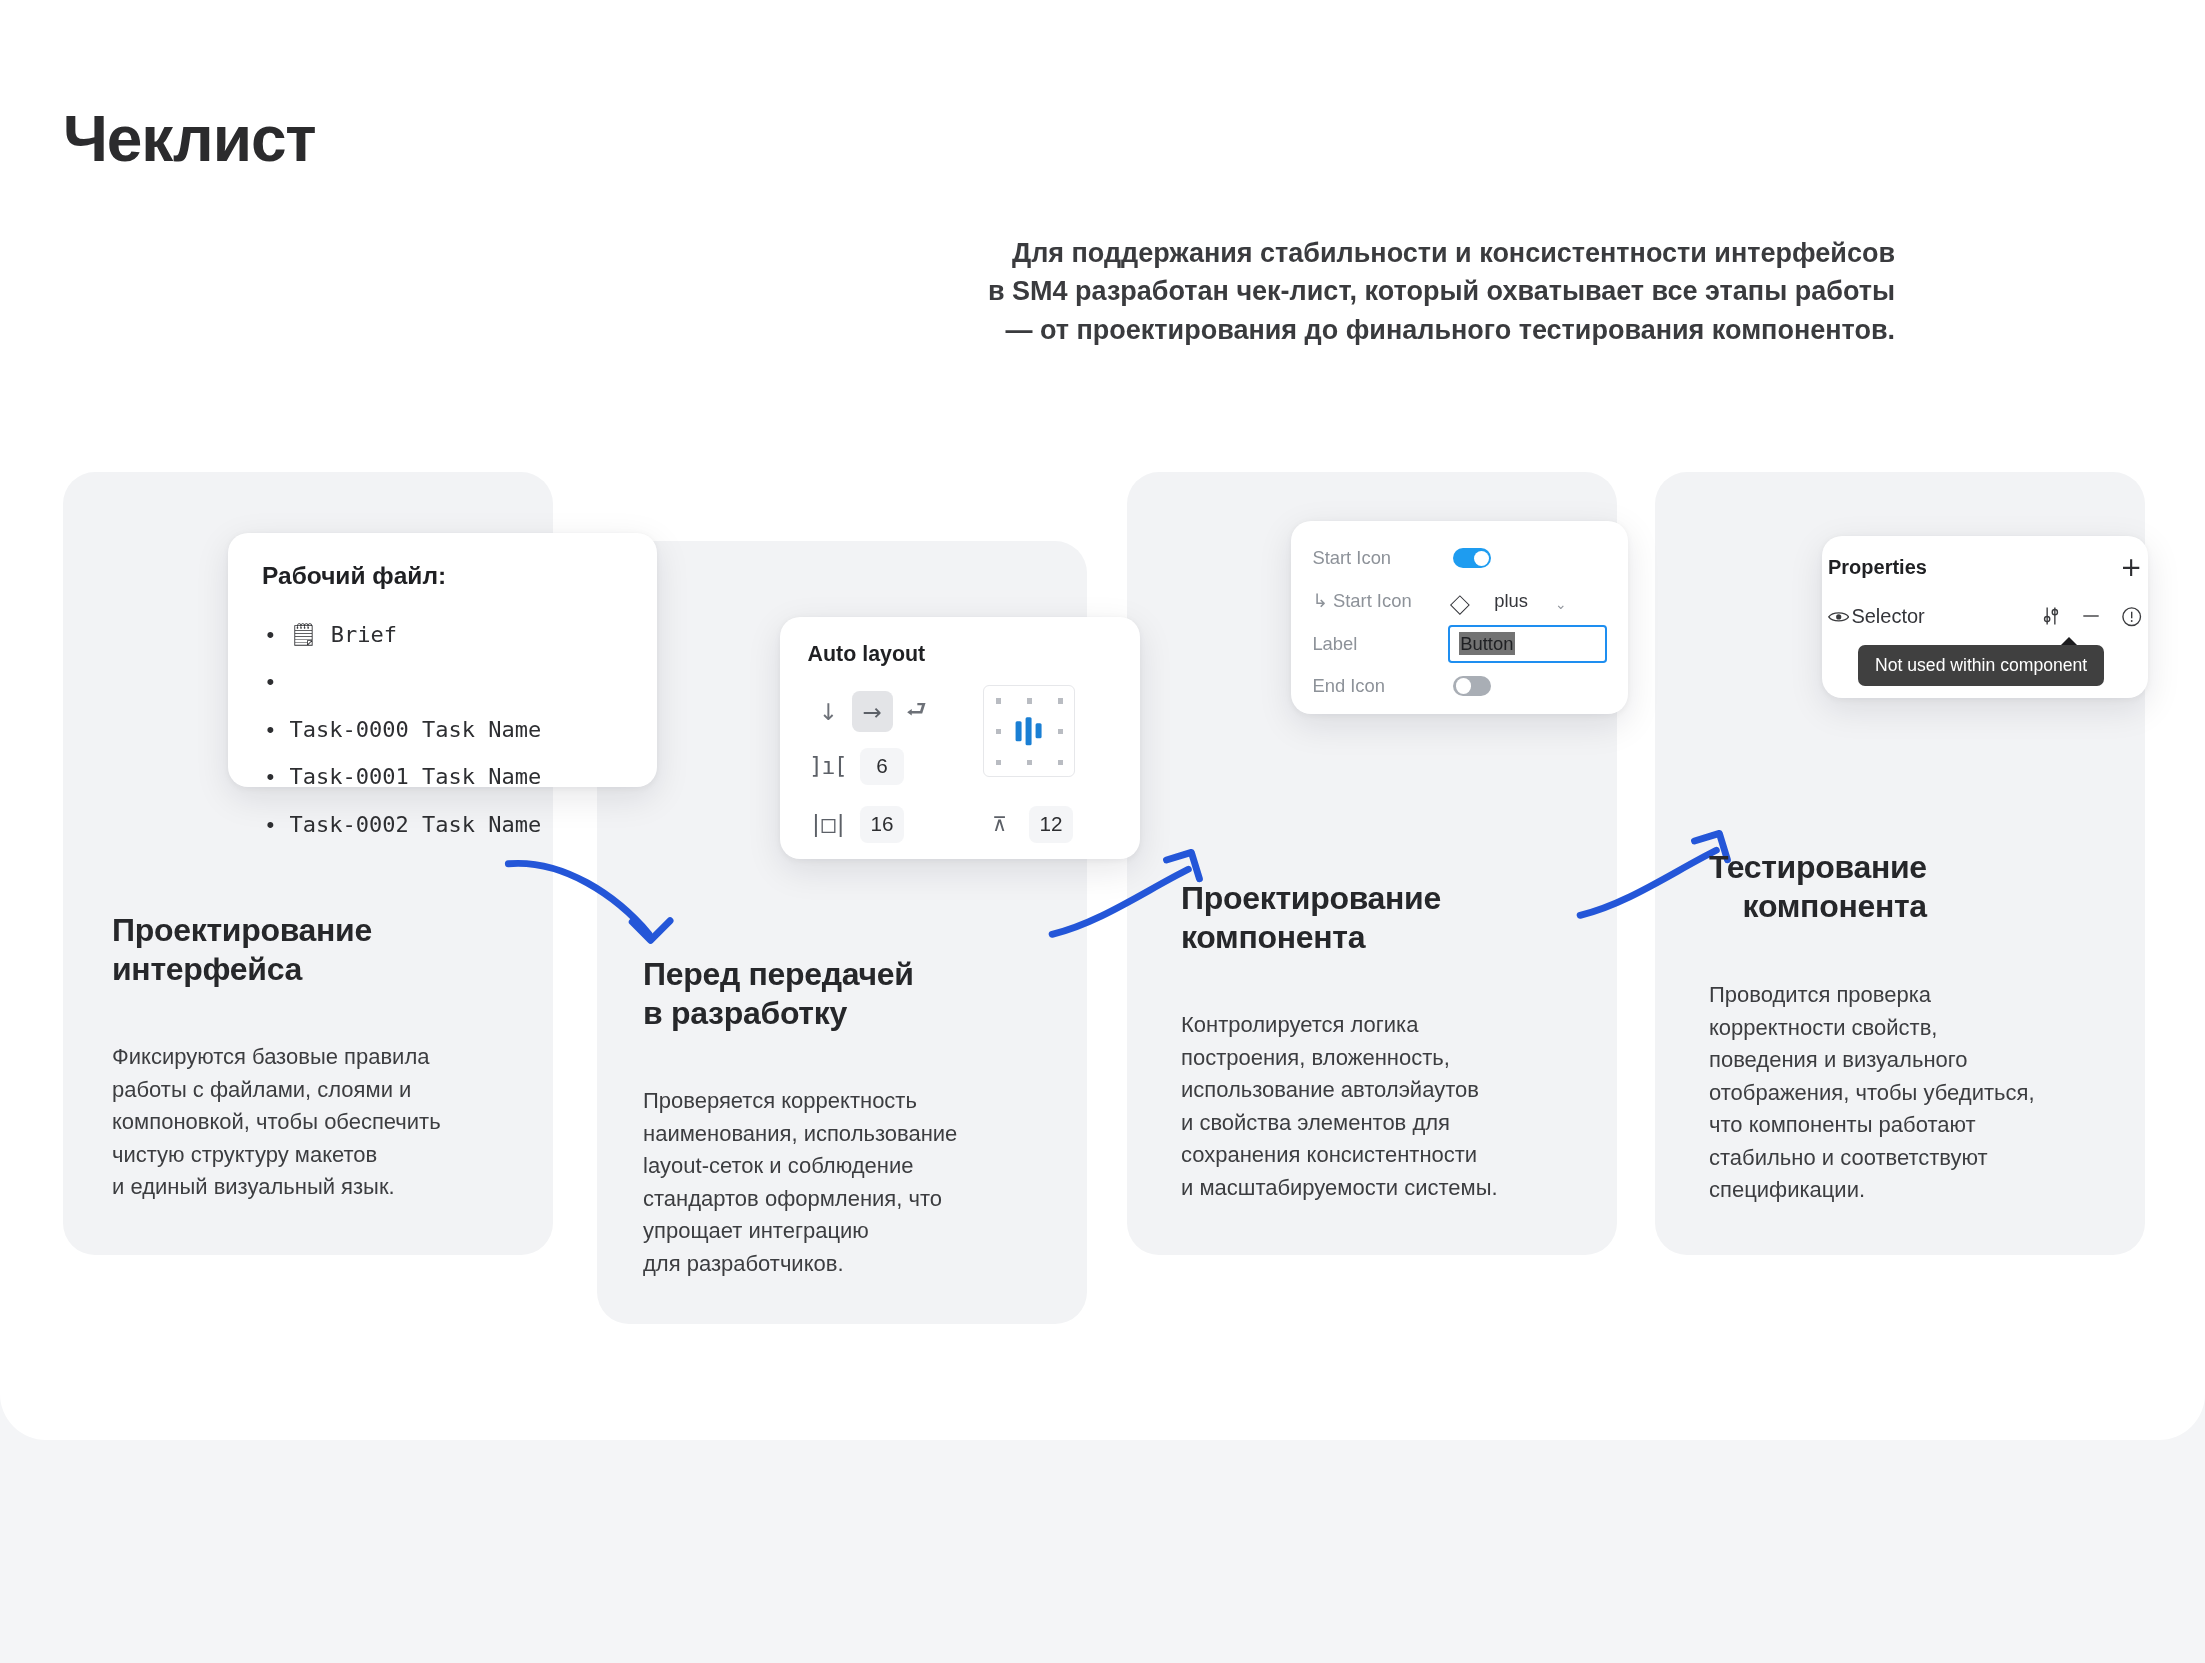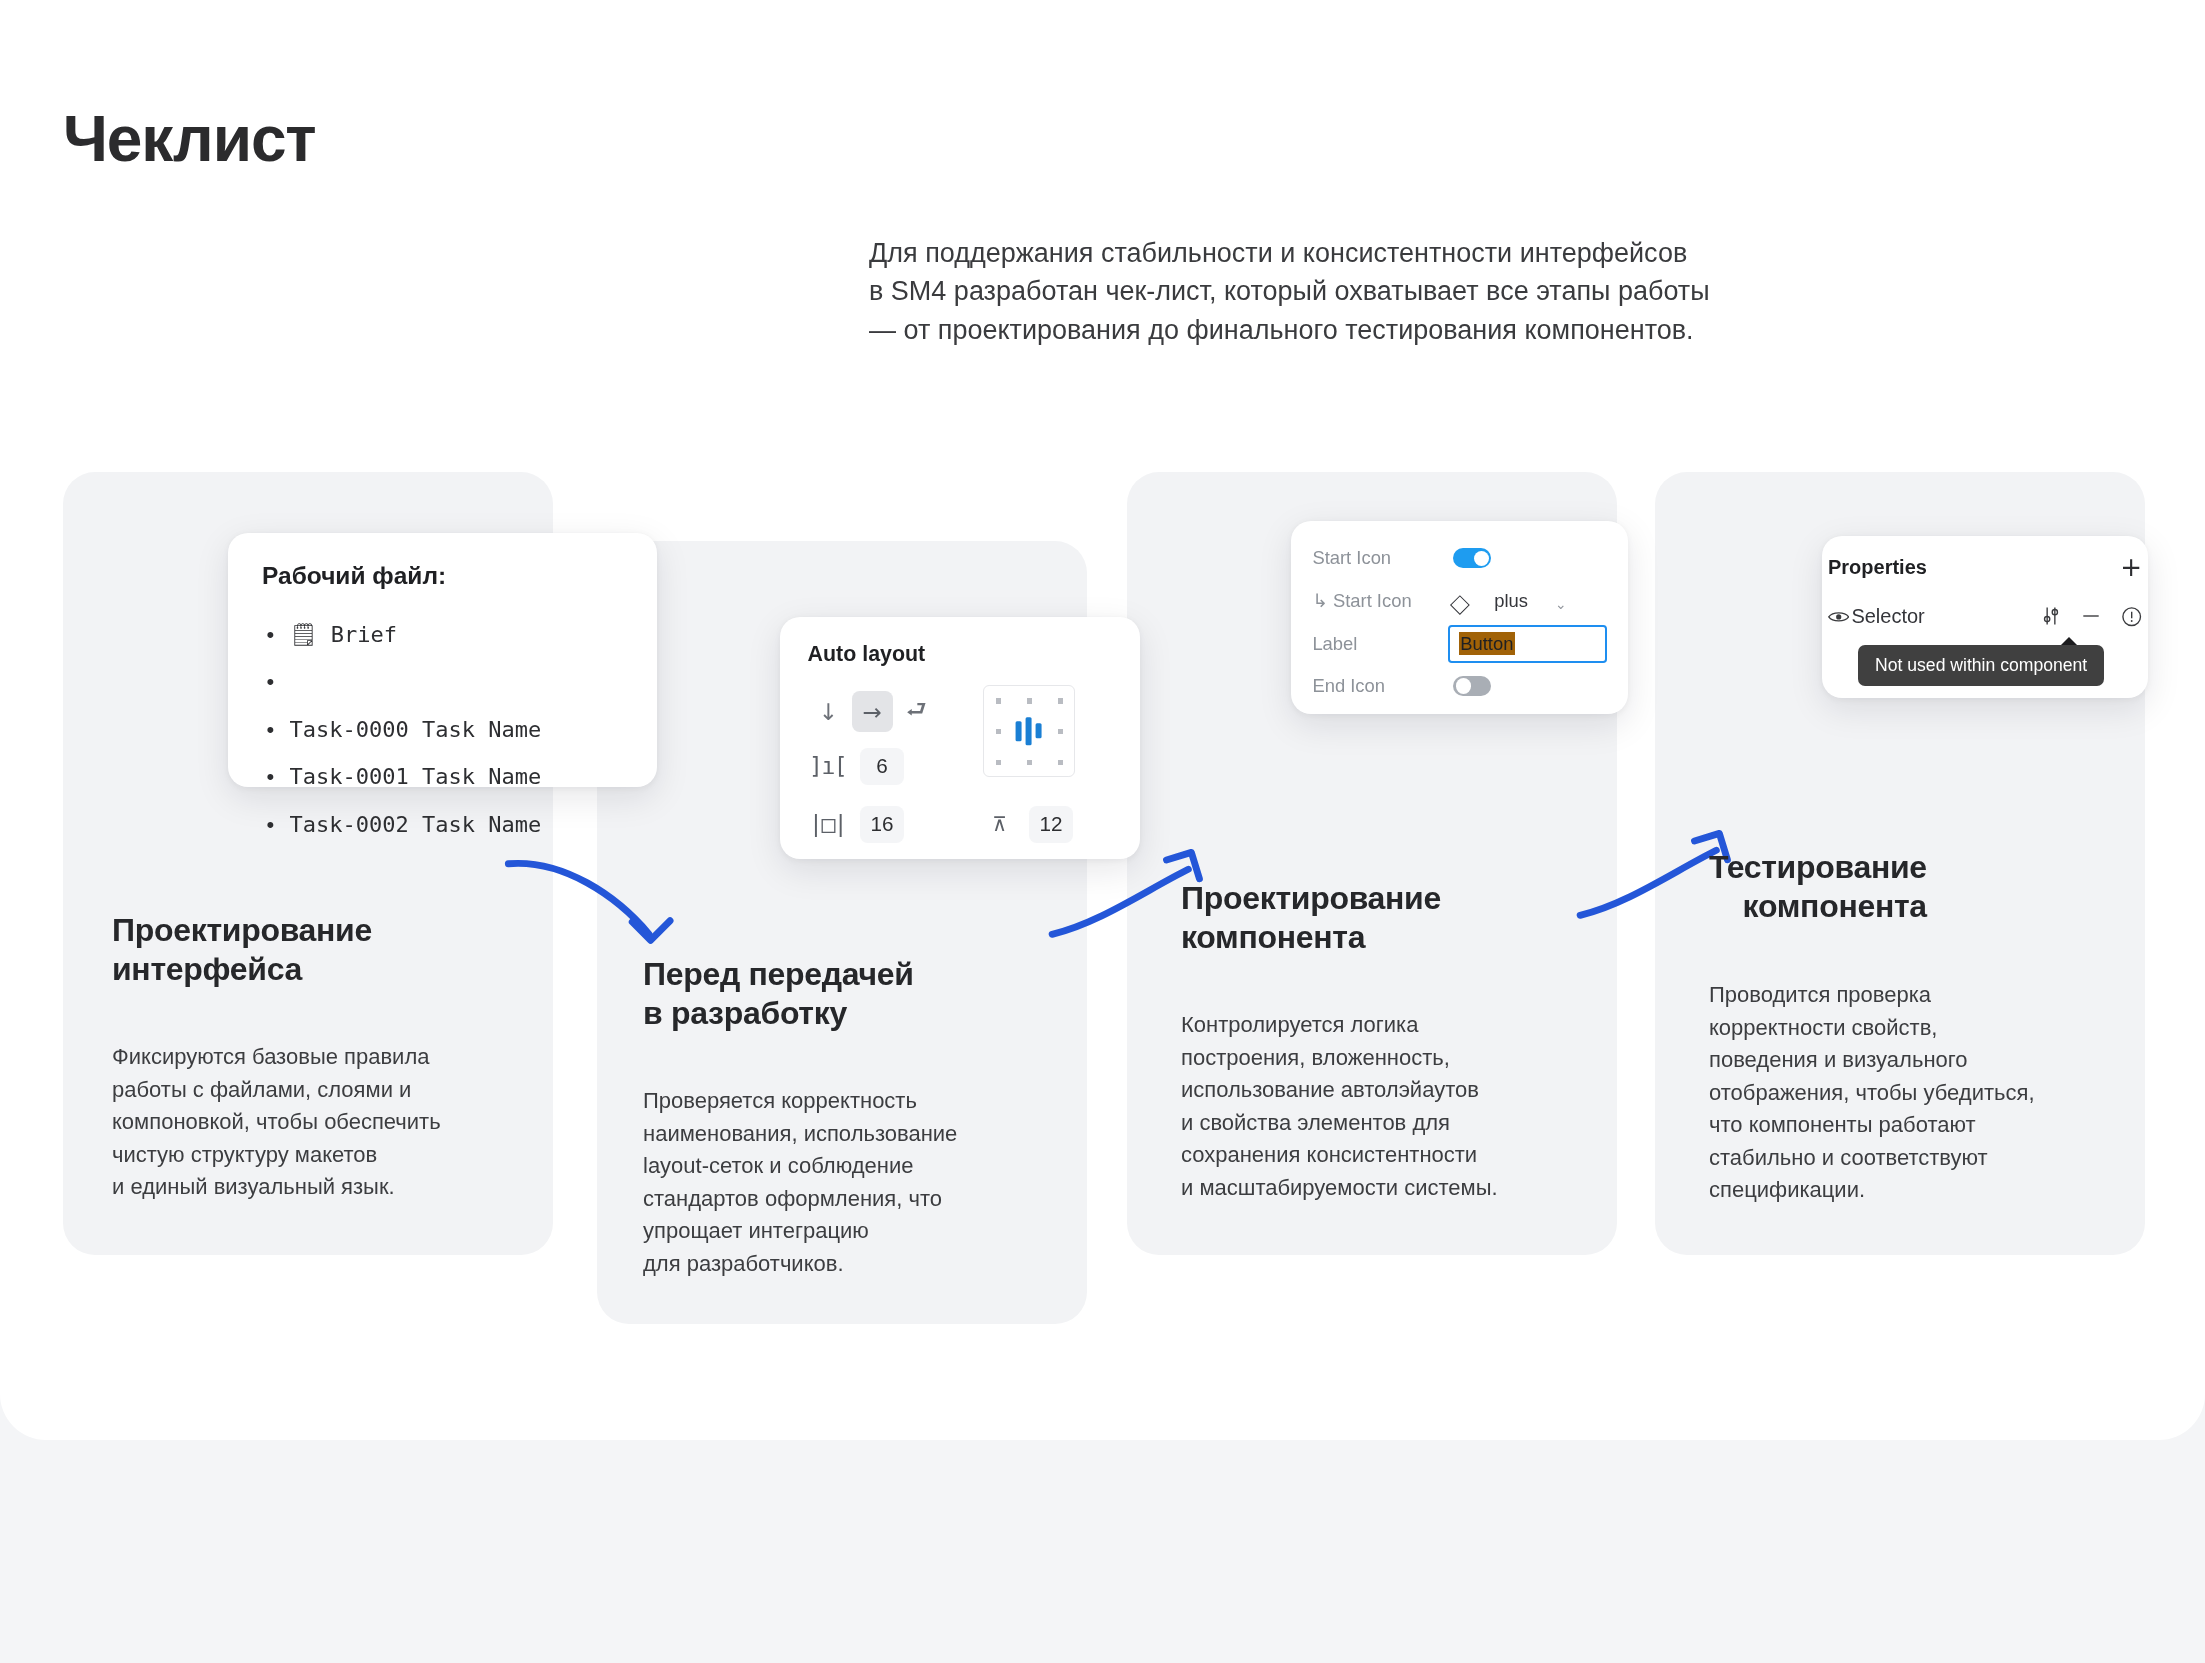--- a/index.html
+++ b/index.html
@@ -33,21 +33,22 @@
     line-height: 1;
   }
   .intro {
     position: absolute;
     left: 869px;
     top: 234px;
     width: 1026px;
     font-size: 27px;
     line-height: 1.42;
     color: #3a3b3e;
-    font-weight: 400;
+    font-weight: 700;
+    text-align: right;
   }
   .intro div { white-space: nowrap; }
 
   
   .card {
     position: absolute;
     background: #f2f3f5;
     border-radius: 32px;
   }
   .card-title {
@@ -201,21 +202,21 @@
     width: 165px; height: 38px;
     border: 2.3px solid #1e8ef0;
     border-radius: 3.8px;
     background: #ffffff;
     display: flex; align-items: center;
     padding: 0 9.2px;
   }
   .text-input span {
     font-size: 18.4px;
     color: #1f2023;
-    background: #a16207;
+    background: #737373;
     padding: 0.8px 1.5px;
   }
 
   
   #panel4 { left: 1822px; top: 536px; width: 326px; height: 162px; padding: 20px 6px; }
   .p4-head { display: flex; align-items: center; justify-content: space-between; margin-bottom: 26px; }
   .p4-title { font-size: 20px; font-weight: 700; color: #1f2023; }
   .p4-plus { font-size: 26px; color: #2d2e31; line-height: 0.7; font-family: "DejaVu Sans", sans-serif; }
   .p4-row { display: flex; align-items: center; }
   .p4-selector { font-size: 20px; color: #34353a; margin-left: 2px; }

